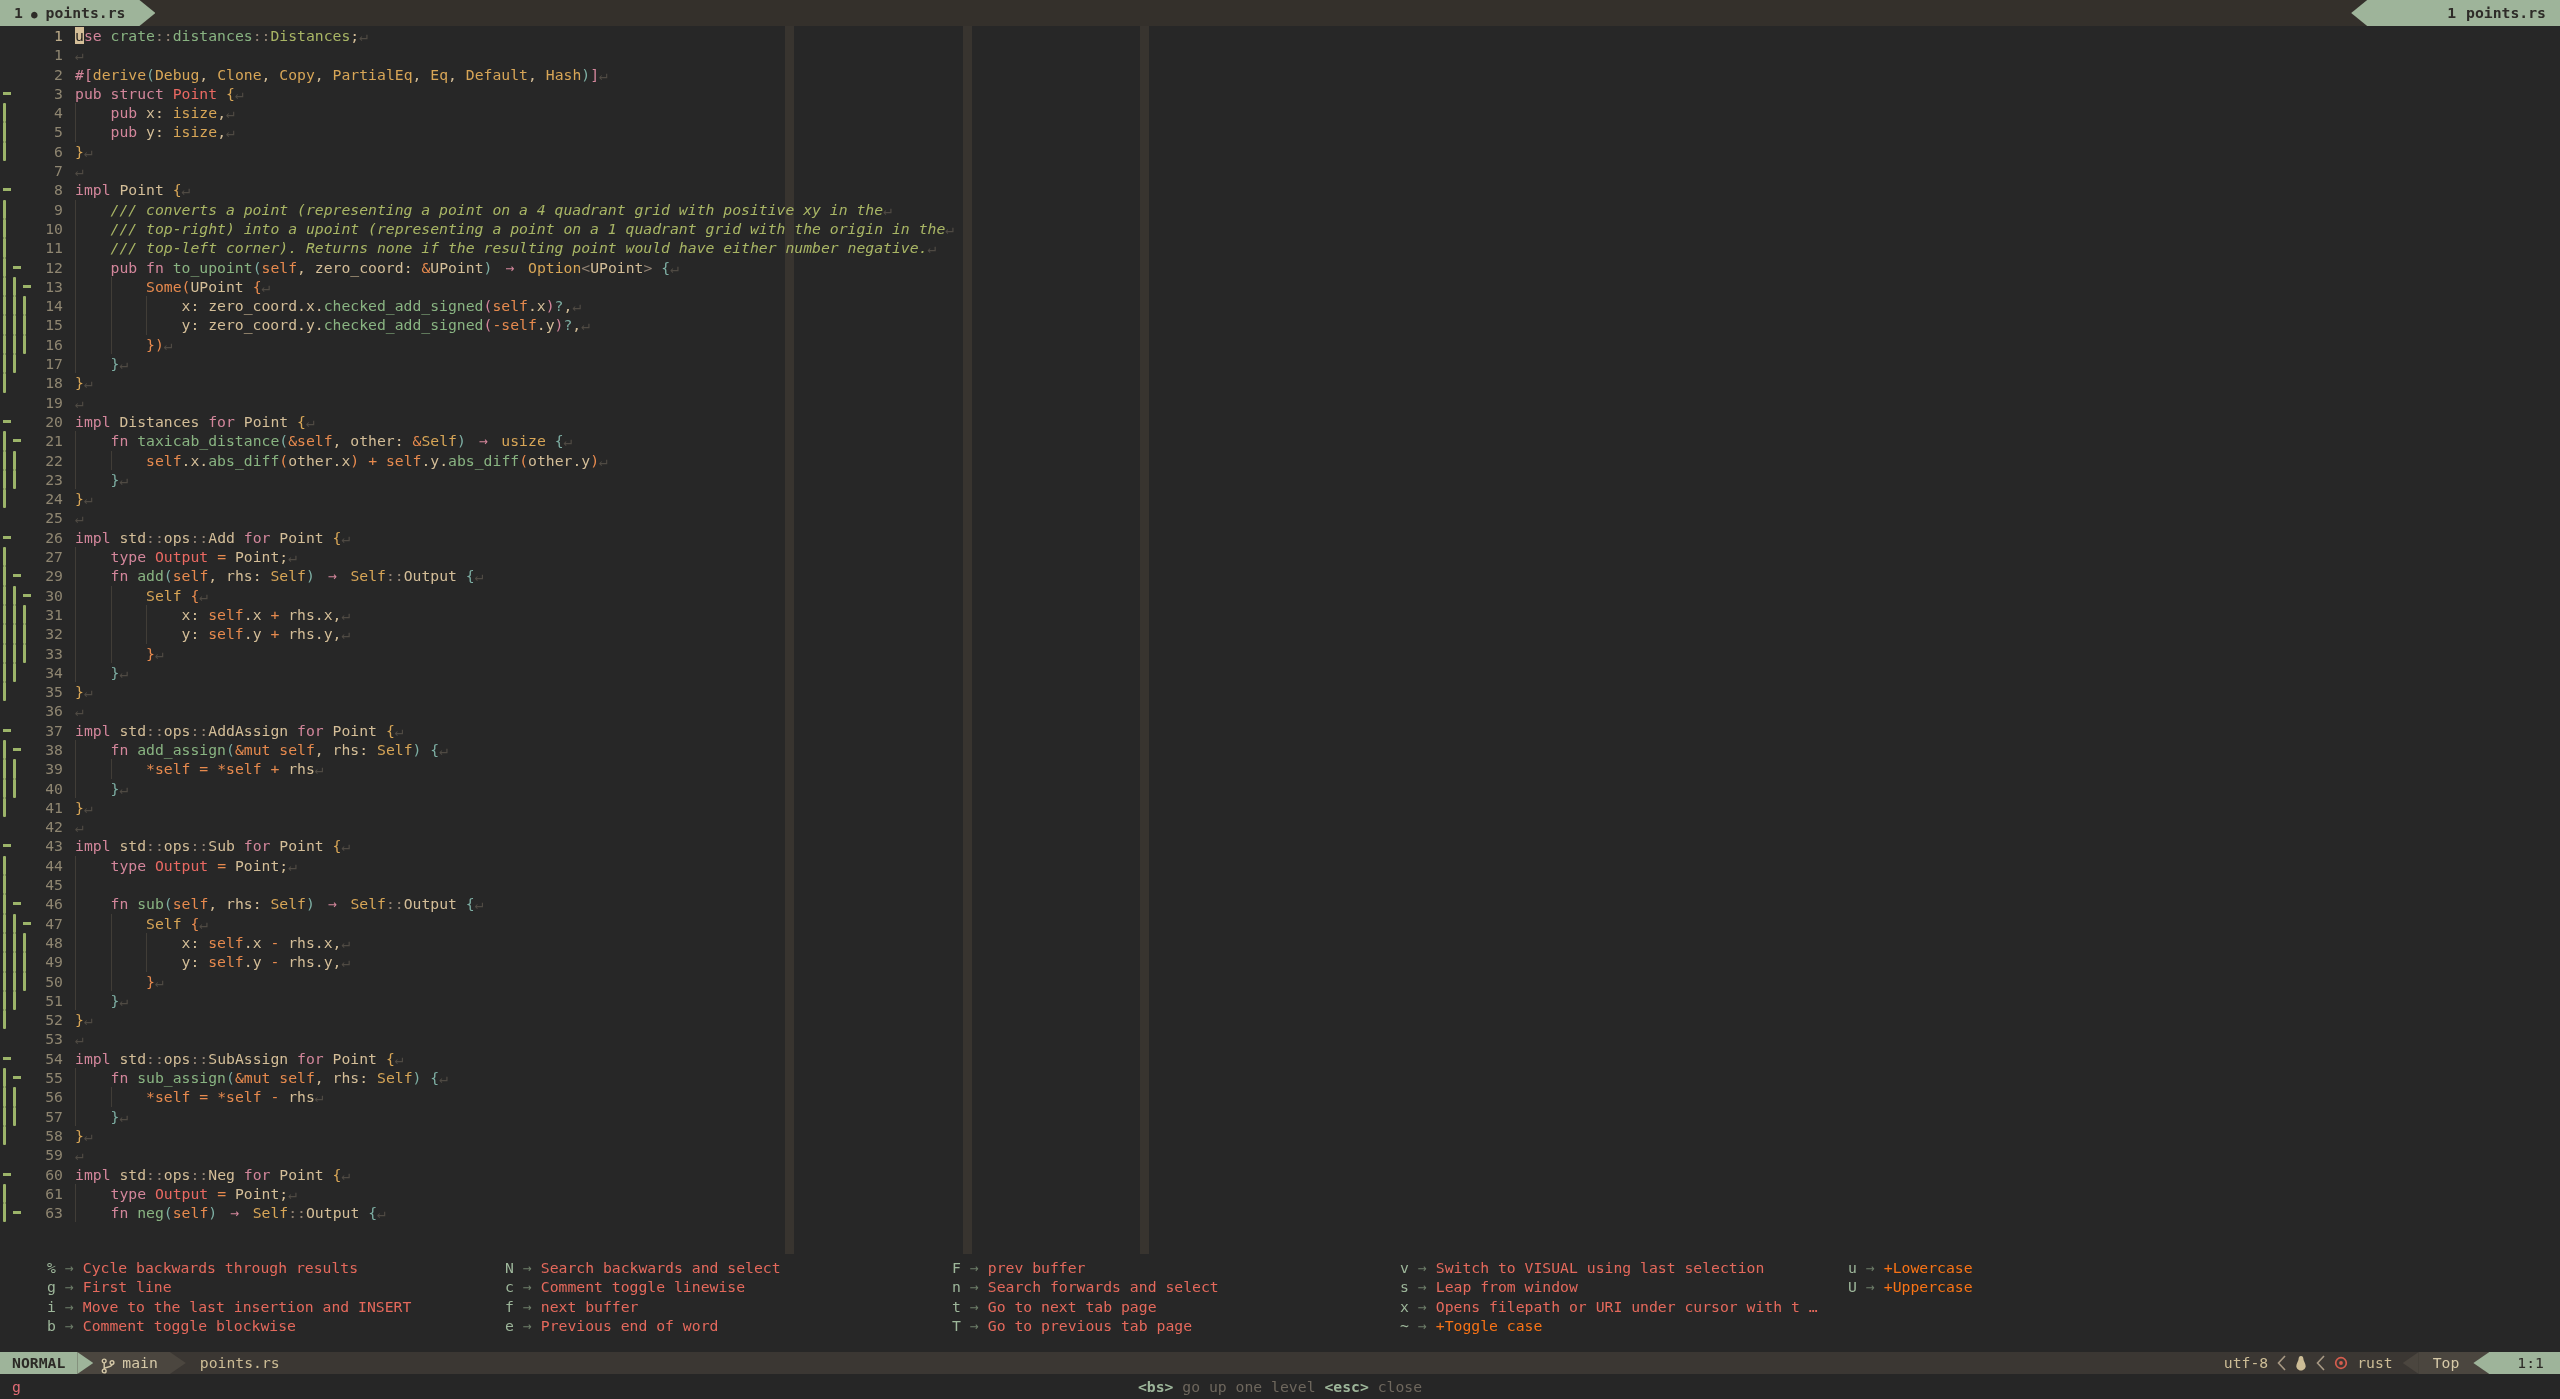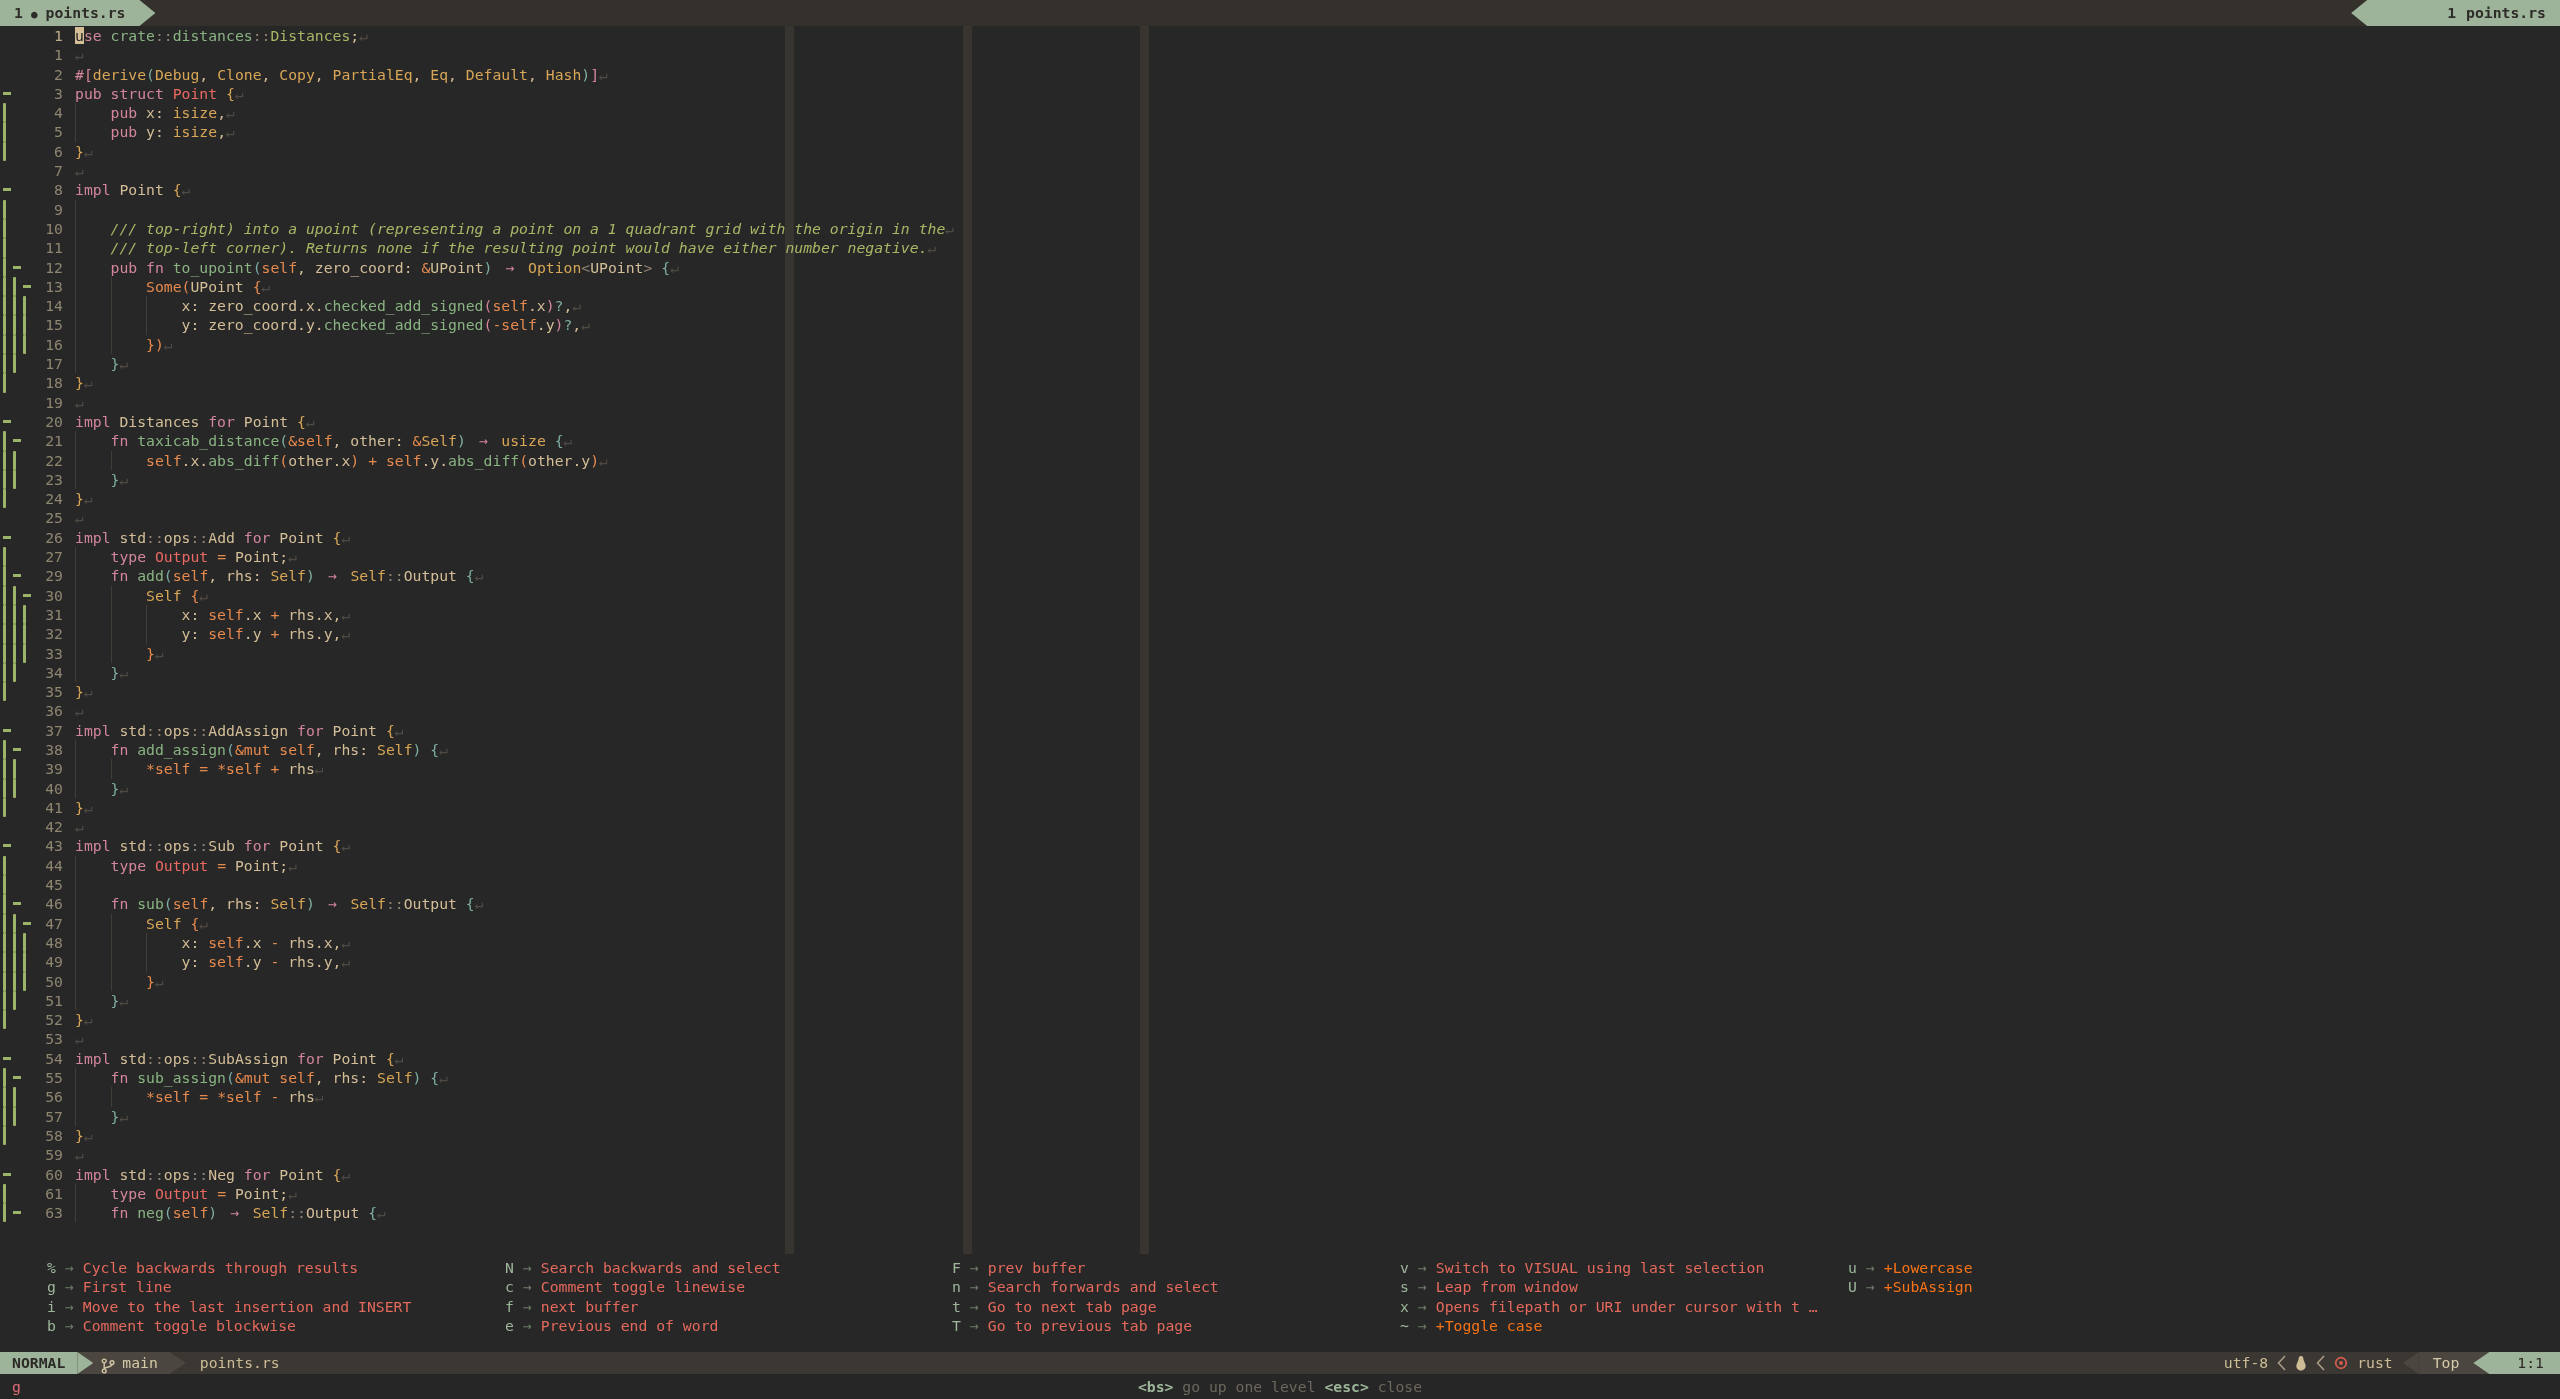--- a/index.html
+++ b/index.html
@@ -83,21 +83,21 @@
     <div class="ruler" style="left: 1140px;"></div>
     <div class="row"><span class="lnum cln">1</span><span class="ltext"><span class="cur">u</span><span style="color: rgb(211, 134, 155);">se</span><span style="color: rgb(212, 190, 152);"> </span><span style="color: rgb(137, 180, 130);">crate</span><span style="color: rgb(146, 131, 116);">::</span><span style="color: rgb(137, 180, 130);">distances</span><span style="color: rgb(146, 131, 116);">::</span><span style="color: rgb(169, 182, 101);">Distances</span><span style="color: rgb(212, 190, 152);">;</span><span class="eol">↵</span></span></div>
     <div class="row"><span class="lnum">1</span><span class="ltext"><span class="eol">↵</span></span></div>
     <div class="row"><span class="lnum">2</span><span class="ltext"><span style="color: rgb(211, 134, 155);">#[</span><span style="color: rgb(216, 166, 87);">derive</span><span style="color: rgb(125, 174, 163);">(</span><span style="color: rgb(216, 166, 87);">Debug</span><span style="color: rgb(212, 190, 152);">, </span><span style="color: rgb(216, 166, 87);">Clone</span><span style="color: rgb(212, 190, 152);">, </span><span style="color: rgb(216, 166, 87);">Copy</span><span style="color: rgb(212, 190, 152);">, </span><span style="color: rgb(216, 166, 87);">PartialEq</span><span style="color: rgb(212, 190, 152);">, </span><span style="color: rgb(216, 166, 87);">Eq</span><span style="color: rgb(212, 190, 152);">, </span><span style="color: rgb(216, 166, 87);">Default</span><span style="color: rgb(212, 190, 152);">, </span><span style="color: rgb(216, 166, 87);">Hash</span><span style="color: rgb(125, 174, 163);">)</span><span style="color: rgb(211, 134, 155);">]</span><span class="eol">↵</span></span></div>
     <div class="row"><span class="fdash" style="left: 3px;"></span><span class="lnum">3</span><span class="ltext"><span style="color: rgb(211, 134, 155);">pub struct </span><span style="color: rgb(234, 105, 98);">Point</span><span style="color: rgb(212, 190, 152);"> </span><span style="color: rgb(216, 166, 87);">{</span><span class="eol">↵</span></span></div>
     <div class="row"><span class="fbar" style="left: 3px;"></span><span class="lnum">4</span><div class="guide" style="left: 75px;"></div><span class="ltext"><span style="color: rgb(212, 190, 152);">    </span><span style="color: rgb(211, 134, 155);">pub </span><span style="color: rgb(212, 190, 152);">x: </span><span style="color: rgb(216, 166, 87);">isize</span><span style="color: rgb(212, 190, 152);">,</span><span class="eol">↵</span></span></div>
     <div class="row"><span class="fbar" style="left: 3px;"></span><span class="lnum">5</span><div class="guide" style="left: 75px;"></div><span class="ltext"><span style="color: rgb(212, 190, 152);">    </span><span style="color: rgb(211, 134, 155);">pub </span><span style="color: rgb(212, 190, 152);">y: </span><span style="color: rgb(216, 166, 87);">isize</span><span style="color: rgb(212, 190, 152);">,</span><span class="eol">↵</span></span></div>
     <div class="row"><span class="fbar" style="left: 3px;"></span><span class="lnum">6</span><span class="ltext"><span style="color: rgb(216, 166, 87);">}</span><span class="eol">↵</span></span></div>
     <div class="row"><span class="lnum">7</span><span class="ltext"><span class="eol">↵</span></span></div>
     <div class="row"><span class="fdash" style="left: 3px;"></span><span class="lnum">8</span><span class="ltext"><span style="color: rgb(211, 134, 155);">impl </span><span style="color: rgb(212, 190, 152);">Point </span><span style="color: rgb(216, 166, 87);">{</span><span class="eol">↵</span></span></div>
-    <div class="row"><span class="fbar" style="left: 3px;"></span><span class="lnum">9</span><div class="guide" style="left: 75px;"></div></div>
+    <div class="row"><span class="fbar" style="left: 3px;"></span><span class="lnum">9</span><div class="guide" style="left: 75px;"></div><span class="ltext"><span style="color: rgb(212, 190, 152);">    </span><span class="it" style="color: rgb(169, 182, 101);">/// converts a point (representing a point on a 4 quadrant grid with positive xy in the</span><span class="eol">↵</span></span></div>
     <div class="row"><span class="fbar" style="left: 3px;"></span><span class="lnum">10</span><div class="guide" style="left: 75px;"></div><span class="ltext"><span style="color: rgb(212, 190, 152);">    </span><span class="it" style="color: rgb(169, 182, 101);">/// top-right) into a upoint (representing a point on a 1 quadrant grid with the origin in the</span><span class="eol">↵</span></span></div>
     <div class="row"><span class="fbar" style="left: 3px;"></span><span class="lnum">11</span><div class="guide" style="left: 75px;"></div><span class="ltext"><span style="color: rgb(212, 190, 152);">    </span><span class="it" style="color: rgb(169, 182, 101);">/// top-left corner). Returns none if the resulting point would have either number negative.</span><span class="eol">↵</span></span></div>
     <div class="row"><span class="fbar" style="left: 3px;"></span><span class="fdash" style="left: 13px;"></span><span class="lnum">12</span><div class="guide" style="left: 75px;"></div><span class="ltext"><span style="color: rgb(212, 190, 152);">    </span><span style="color: rgb(211, 134, 155);">pub fn </span><span style="color: rgb(137, 180, 130);">to_upoint</span><span style="color: rgb(125, 174, 163);">(</span><span style="color: rgb(231, 138, 78);">self</span><span style="color: rgb(212, 190, 152);">, zero_coord: </span><span style="color: rgb(231, 138, 78);">&amp;</span><span style="color: rgb(212, 190, 152);">UPoint</span><span style="color: rgb(125, 174, 163);">)</span><span style="color: rgb(212, 190, 152);"> </span><span class="arr" style="color: rgb(211, 134, 155);">→</span><span style="color: rgb(212, 190, 152);"> </span><span style="color: rgb(216, 166, 87);">Option</span><span style="color: rgb(146, 131, 116);">&lt;</span><span style="color: rgb(212, 190, 152);">UPoint</span><span style="color: rgb(146, 131, 116);">&gt;</span><span style="color: rgb(212, 190, 152);"> </span><span style="color: rgb(125, 174, 163);">{</span><span class="eol">↵</span></span></div>
     <div class="row"><span class="fbar" style="left: 3px;"></span><span class="fbar" style="left: 13px;"></span><span class="fdash" style="left: 23px;"></span><span class="lnum">13</span><div class="guide" style="left: 75px;"></div><div class="guide" style="left: 110.5px;"></div><span class="ltext"><span style="color: rgb(212, 190, 152);">        </span><span style="color: rgb(231, 138, 78);">Some(</span><span style="color: rgb(212, 190, 152);">UPoint </span><span style="color: rgb(231, 138, 78);">{</span><span class="eol">↵</span></span></div>
     <div class="row"><span class="fbar" style="left: 3px;"></span><span class="fbar" style="left: 13px;"></span><span class="fbar" style="left: 23px;"></span><span class="lnum">14</span><div class="guide" style="left: 75px;"></div><div class="guide" style="left: 110.5px;"></div><div class="guide" style="left: 146px;"></div><span class="ltext"><span style="color: rgb(212, 190, 152);">            x: zero_coord.x.</span><span style="color: rgb(137, 180, 130);">checked_add_signed</span><span style="color: rgb(211, 134, 155);">(</span><span style="color: rgb(231, 138, 78);">self</span><span style="color: rgb(212, 190, 152);">.x</span><span style="color: rgb(211, 134, 155);">)</span><span style="color: rgb(125, 174, 163);">?</span><span style="color: rgb(212, 190, 152);">,</span><span class="eol">↵</span></span></div>
     <div class="row"><span class="fbar" style="left: 3px;"></span><span class="fbar" style="left: 13px;"></span><span class="fbar" style="left: 23px;"></span><span class="lnum">15</span><div class="guide" style="left: 75px;"></div><div class="guide" style="left: 110.5px;"></div><div class="guide" style="left: 146px;"></div><span class="ltext"><span style="color: rgb(212, 190, 152);">            y: zero_coord.y.</span><span style="color: rgb(137, 180, 130);">checked_add_signed</span><span style="color: rgb(211, 134, 155);">(</span><span style="color: rgb(231, 138, 78);">-self</span><span style="color: rgb(212, 190, 152);">.y</span><span style="color: rgb(211, 134, 155);">)</span><span style="color: rgb(125, 174, 163);">?</span><span style="color: rgb(212, 190, 152);">,</span><span class="eol">↵</span></span></div>
     <div class="row"><span class="fbar" style="left: 3px;"></span><span class="fbar" style="left: 13px;"></span><span class="fbar" style="left: 23px;"></span><span class="lnum">16</span><div class="guide" style="left: 75px;"></div><div class="guide" style="left: 110.5px;"></div><span class="ltext"><span style="color: rgb(212, 190, 152);">        </span><span style="color: rgb(231, 138, 78);">})</span><span class="eol">↵</span></span></div>
     <div class="row"><span class="fbar" style="left: 3px;"></span><span class="fbar" style="left: 13px;"></span><span class="lnum">17</span><div class="guide" style="left: 75px;"></div><span class="ltext"><span style="color: rgb(212, 190, 152);">    </span><span style="color: rgb(125, 174, 163);">}</span><span class="eol">↵</span></span></div>
     <div class="row"><span class="fbar" style="left: 3px;"></span><span class="lnum">18</span><span class="ltext"><span style="color: rgb(216, 166, 87);">}</span><span class="eol">↵</span></span></div>
     <div class="row"><span class="lnum">19</span><span class="ltext"><span class="eol">↵</span></span></div>
@@ -165,21 +165,21 @@
       <div class="wkrow"><span class="wkkey">T</span><span class="wkarr">→</span><span class="wkdesc">Go to previous tab page</span></div>
     </div>
     <div class="wkcol" style="left: 1400px;">
       <div class="wkrow"><span class="wkkey">v</span><span class="wkarr">→</span><span class="wkdesc">Switch to VISUAL using last selection</span></div>
       <div class="wkrow"><span class="wkkey">s</span><span class="wkarr">→</span><span class="wkdesc">Leap from window</span></div>
       <div class="wkrow"><span class="wkkey">x</span><span class="wkarr">→</span><span class="wkdesc">Opens filepath or URI under cursor with t …</span></div>
       <div class="wkrow"><span class="wkkey">~</span><span class="wkarr">→</span><span class="wkdesc grp">+Toggle case</span></div>
     </div>
     <div class="wkcol" style="left: 1848px;">
       <div class="wkrow"><span class="wkkey">u</span><span class="wkarr">→</span><span class="wkdesc grp">+Lowercase</span></div>
-      <div class="wkrow"><span class="wkkey">U</span><span class="wkarr">→</span><span class="wkdesc grp">+SubAssign</span></div>
+      <div class="wkrow"><span class="wkkey">U</span><span class="wkarr">→</span><span class="wkdesc grp">+Uppercase</span></div>
     </div>
   </div>
 
 <div class="status">
   <div class="seg seg-mode">
     <span>NORMAL</span>
   </div>
   <span class="sep" style="background:#4b463f">
       <i style="background:#9eb49a"></i>
     </span>

